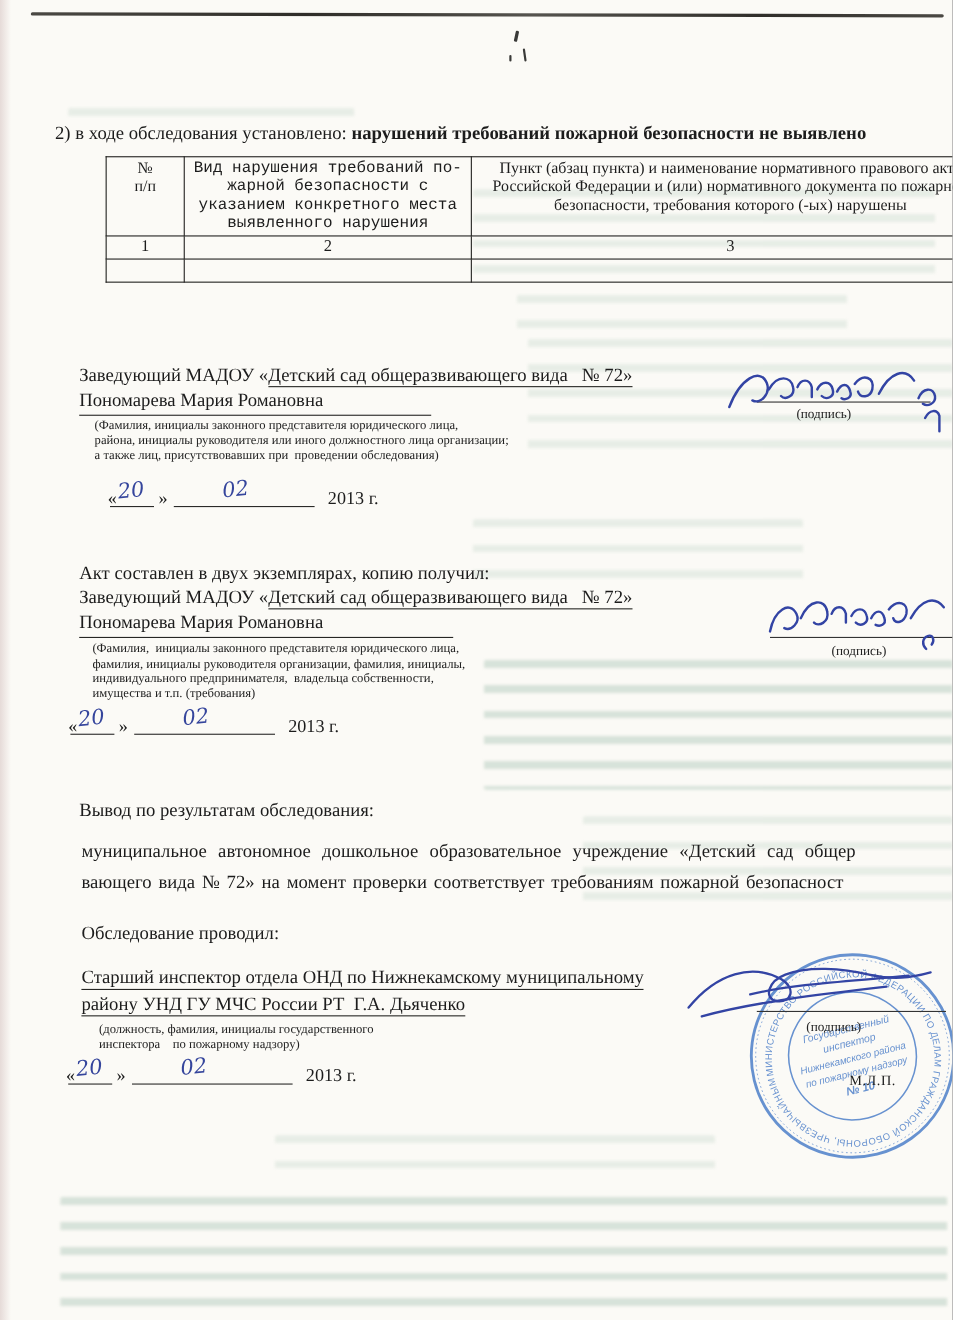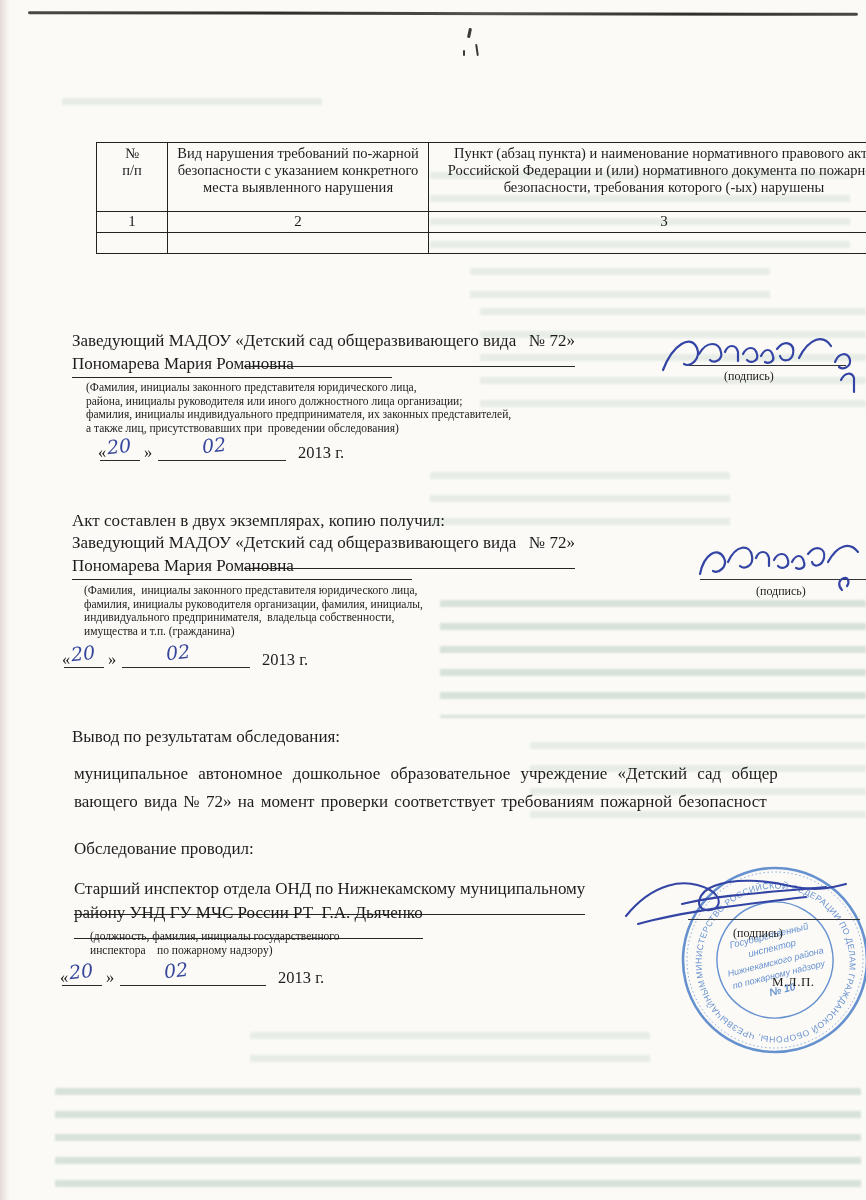--- a/index.html
+++ b/index.html
@@ -20,21 +20,21 @@
   .bleed{
     background:repeating-linear-gradient(180deg,
       rgba(147,182,163,0.34) 0px,rgba(147,182,163,0.34) 7px,
       rgba(0,0,0,0) 7px,rgba(0,0,0,0) 23px);
     filter:blur(1.3px);border-radius:2px;
   }
   .bleed.light{opacity:.55;}
   
   .body-text{font-size:17px;line-height:1.25;white-space:nowrap;}
   .bold{font-weight:bold;}
-  .ul{border-bottom:1.6px solid #262624;padding-bottom:16px;}
+  .ul{border-bottom:1.6px solid #262624;padding-bottom:1px;}
   .pre{white-space:pre;}
   .small-note{font-size:11.5px;line-height:1.18;color:#222;white-space:nowrap;}
   .name-line{border-bottom:1.6px solid #262624;height:23px;font-size:17px;white-space:nowrap;}
   .sig-rule{border-bottom:1.5px solid #333;height:1px;}
   .sig-caption{font-size:12px;color:#222;}
   
   .hw{font-family:"DejaVu Serif",serif;font-style:italic;color:#35459c;font-size:19px;
       transform:rotate(-6deg);display:inline-block;}
   .ink{stroke:#3344a4;fill:none;stroke-linecap:round;}
   
@@ -72,29 +72,32 @@
   <div class="abs bleed light" style="left:62px;top:98px;width:260px;height:12px;"></div>
   <div class="abs bleed light" style="left:430px;top:172px;width:420px;height:78px;"></div>
   <div class="abs bleed light" style="left:470px;top:268px;width:300px;height:34px;"></div>
   <div class="abs bleed light" style="left:480px;top:308px;width:386px;height:110px;"></div>
   <div class="abs bleed light" style="left:430px;top:472px;width:300px;height:58px;"></div>
   <div class="abs bleed" style="left:440px;top:600px;width:426px;height:118px;"></div>
   <div class="abs bleed light" style="left:530px;top:742px;width:336px;height:86px;"></div>
   <div class="abs bleed light" style="left:250px;top:1032px;width:400px;height:36px;"></div>
   <div class="abs bleed" style="left:55px;top:1088px;width:806px;height:108px;"></div>
 
+  <div class="abs body-text" style="left:50px;top:110px;">
+    <span>2) в ходе обследования установлено: </span><span class="bold">нарушений требований пожарной безопасности не выявлено</span>
+  </div>
 
   <table class="viol abs" style="left:96px;top:142px;width:790px;">
     <tbody>
         <tr class="hdr">
       <td style="width:62px;">
         <div>№</div>
         <div>п/п</div>
       </td>
-      <td style="width:252px;">Вид нарушения требований по-жарной безопасности с указанием конкретного места выявленного нарушения</td>
+      <td style="width:252px;font-family:Liberation Mono, monospace;">Вид нарушения требований по-жарной безопасности с указанием конкретного места выявленного нарушения</td>
       <td class="no-right" style="width:462px;">Пункт (абзац пункта) и наименование нормативного правового акта Российской Федерации и (или) нормативного документа по пожарной безопасности, требования которого (-ых) нарушены</td>
     </tr>
     <tr class="r1">
       <td>1</td>
       <td>2</td>
       <td class="no-right">3</td>
     </tr>
     <tr class="r2">
       <td></td>
       <td></td>
@@ -106,21 +109,20 @@
 
   <div class="abs body-text" style="left:72px;top:330px;">
     <span>Заведующий МАДОУ «</span><span class="ul pre">Детский сад общеразвивающего вида   № 72»</span>
   </div>
   <div class="abs name-line" style="left:72px;top:354px;width:320px;">
     <span>Пономарева Мария Романовна</span>
   </div>
   <div class="abs small-note" style="left:86px;top:381px;">
     <div>(Фамилия, инициалы законного представителя юридического лица,</div>
     <div>района, инициалы руководителя или иного должностного лица организации;</div>
-    <div>фамилия, инициалы индивидуального предпринимателя, их законных представителей,</div>
     <div class="pre">а также лиц, присутствовавших при  проведении обследования)</div>
   </div>
 
   <svg class="abs" style="left:655px;top:318px;z-index:4;" width="210" height="86" viewBox="0 0 210 86">
     <g class="ink" stroke-width="2.2">
       <path d="M8,52 C18,26 36,16 42,30 C46,40 36,50 29,46"></path>
       <path d="M44,36 C52,22 64,24 66,34 C68,42 59,46 55,42"></path>
       <path d="M70,34 C73,26 81,26 83,34 L83,43"></path>
       <path d="M88,36 C92,28 100,28 102,36 C104,43 96,46 92,42"></path>
       <path d="M106,38 C110,30 116,30 118,38 C120,44 113,46 110,44"></path>
@@ -148,21 +150,21 @@
   <div class="abs body-text" style="left:72px;top:532px;">
     <span>Заведующий МАДОУ «</span><span class="ul pre">Детский сад общеразвивающего вида   № 72»</span>
   </div>
   <div class="abs name-line" style="left:72px;top:556px;width:340px;">
     <span>Пономарева Мария Романовна</span>
   </div>
   <div class="abs small-note" style="left:84px;top:584px;">
     <div class="pre">(Фамилия,  инициалы законного представителя юридического лица,</div>
     <div>фамилия, инициалы руководителя организации, фамилия, инициалы,</div>
     <div class="pre">индивидуального предпринимателя,  владельца собственности,</div>
-    <div>имущества и т.п. (гражданина)</div>
+    <div>имущества и т.п. (требования)</div>
   </div>
 
   <svg class="abs" style="left:690px;top:524px;z-index:4;" width="176" height="80" viewBox="0 0 176 80">
     <g class="ink" stroke-width="2.2">
       <path d="M10,50 C14,30 28,22 34,34 C38,42 29,50 23,47"></path>
       <path d="M38,38 C46,20 60,20 62,32 C64,42 54,46 50,42"></path>
       <path d="M66,34 C69,26 77,26 79,34 L79,42"></path>
       <path d="M84,36 C88,28 96,28 98,36 C100,43 92,46 88,42"></path>
       <path d="M102,38 C106,30 112,30 114,38 C116,44 110,46 106,44"></path>
       <path d="M118,30 C126,20 136,24 134,34 C132,42 124,44 122,38"></path>

